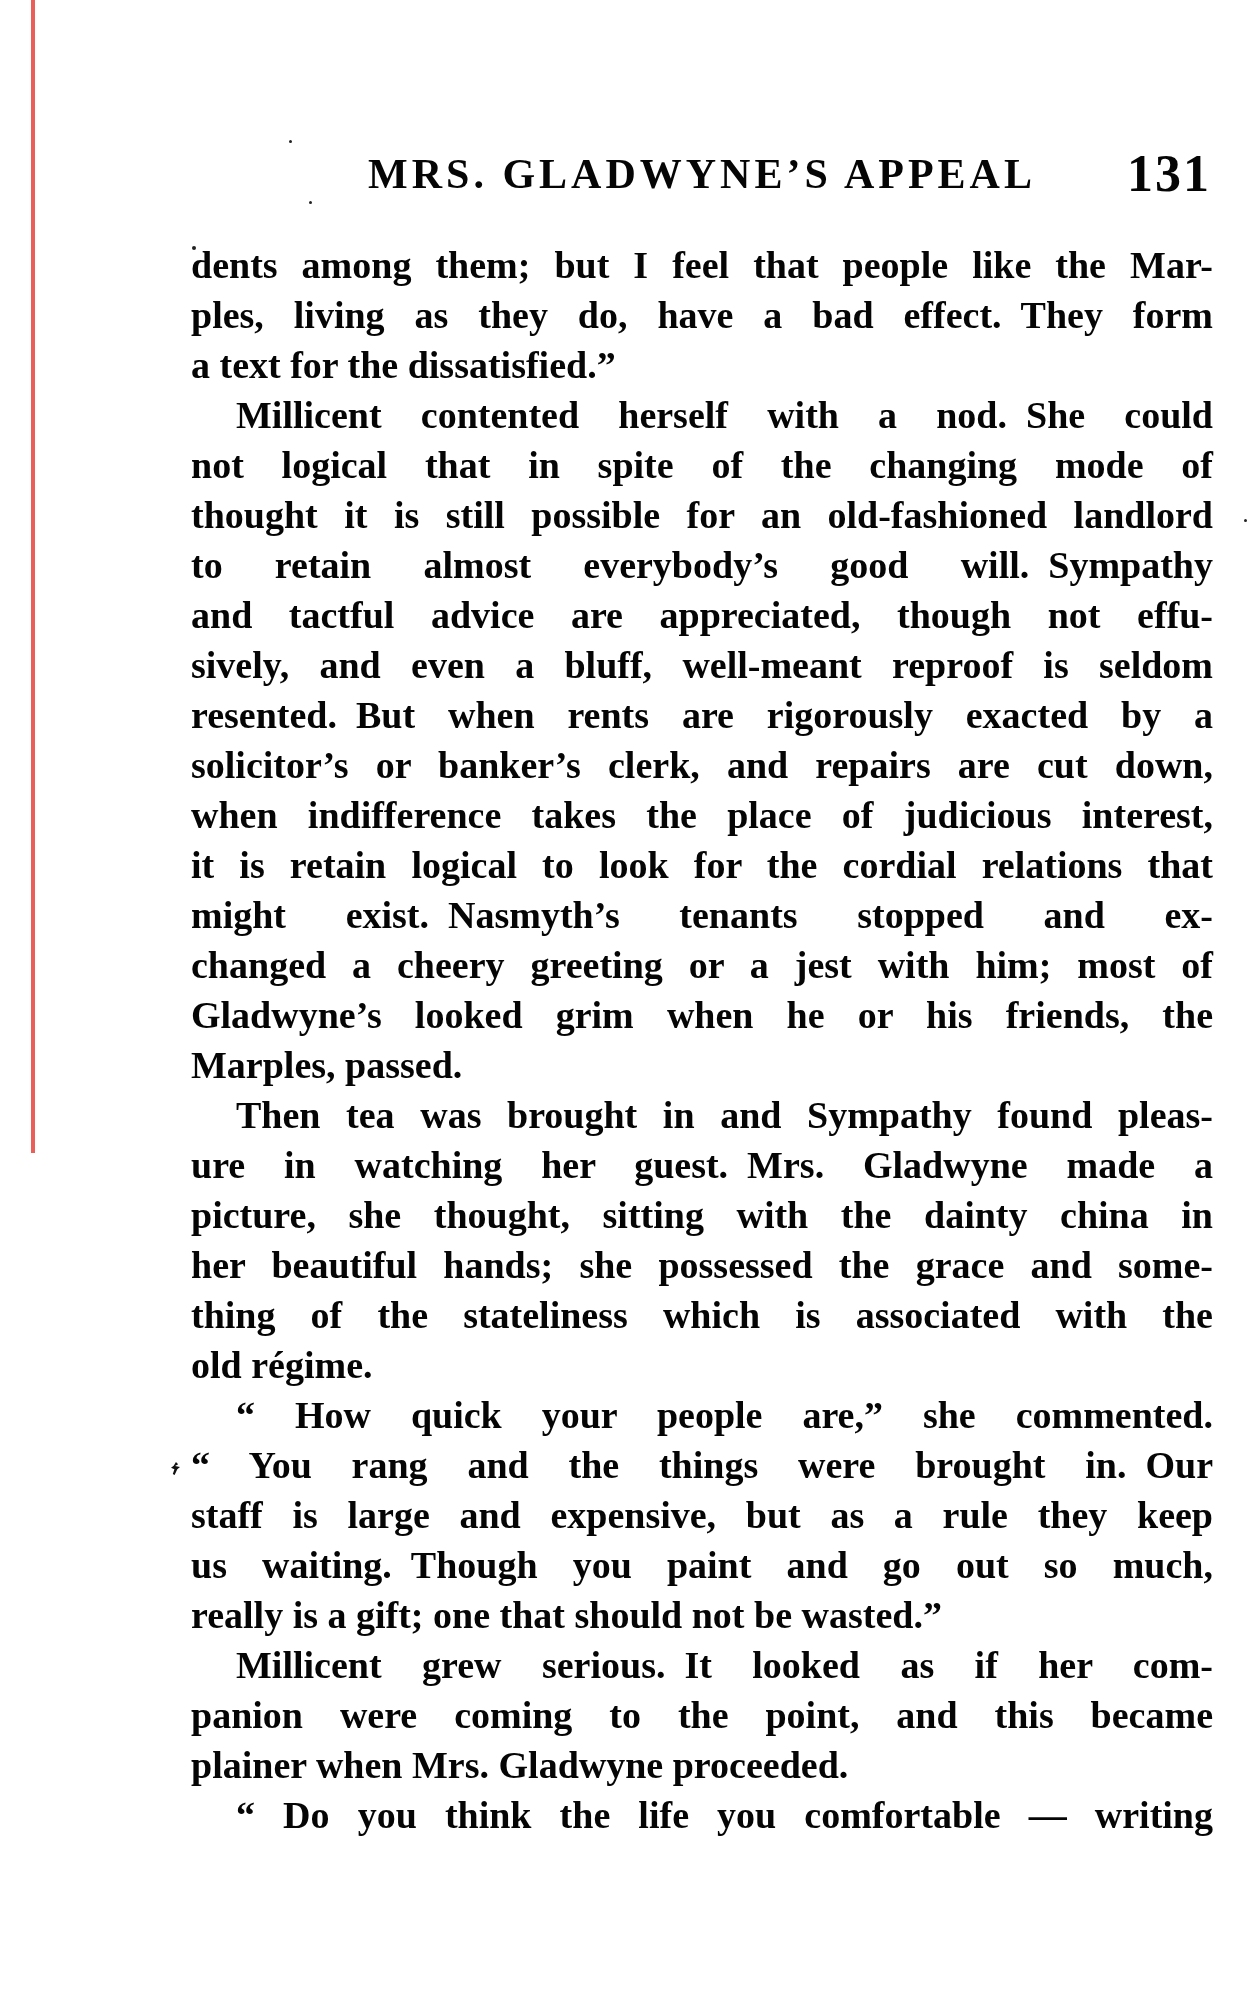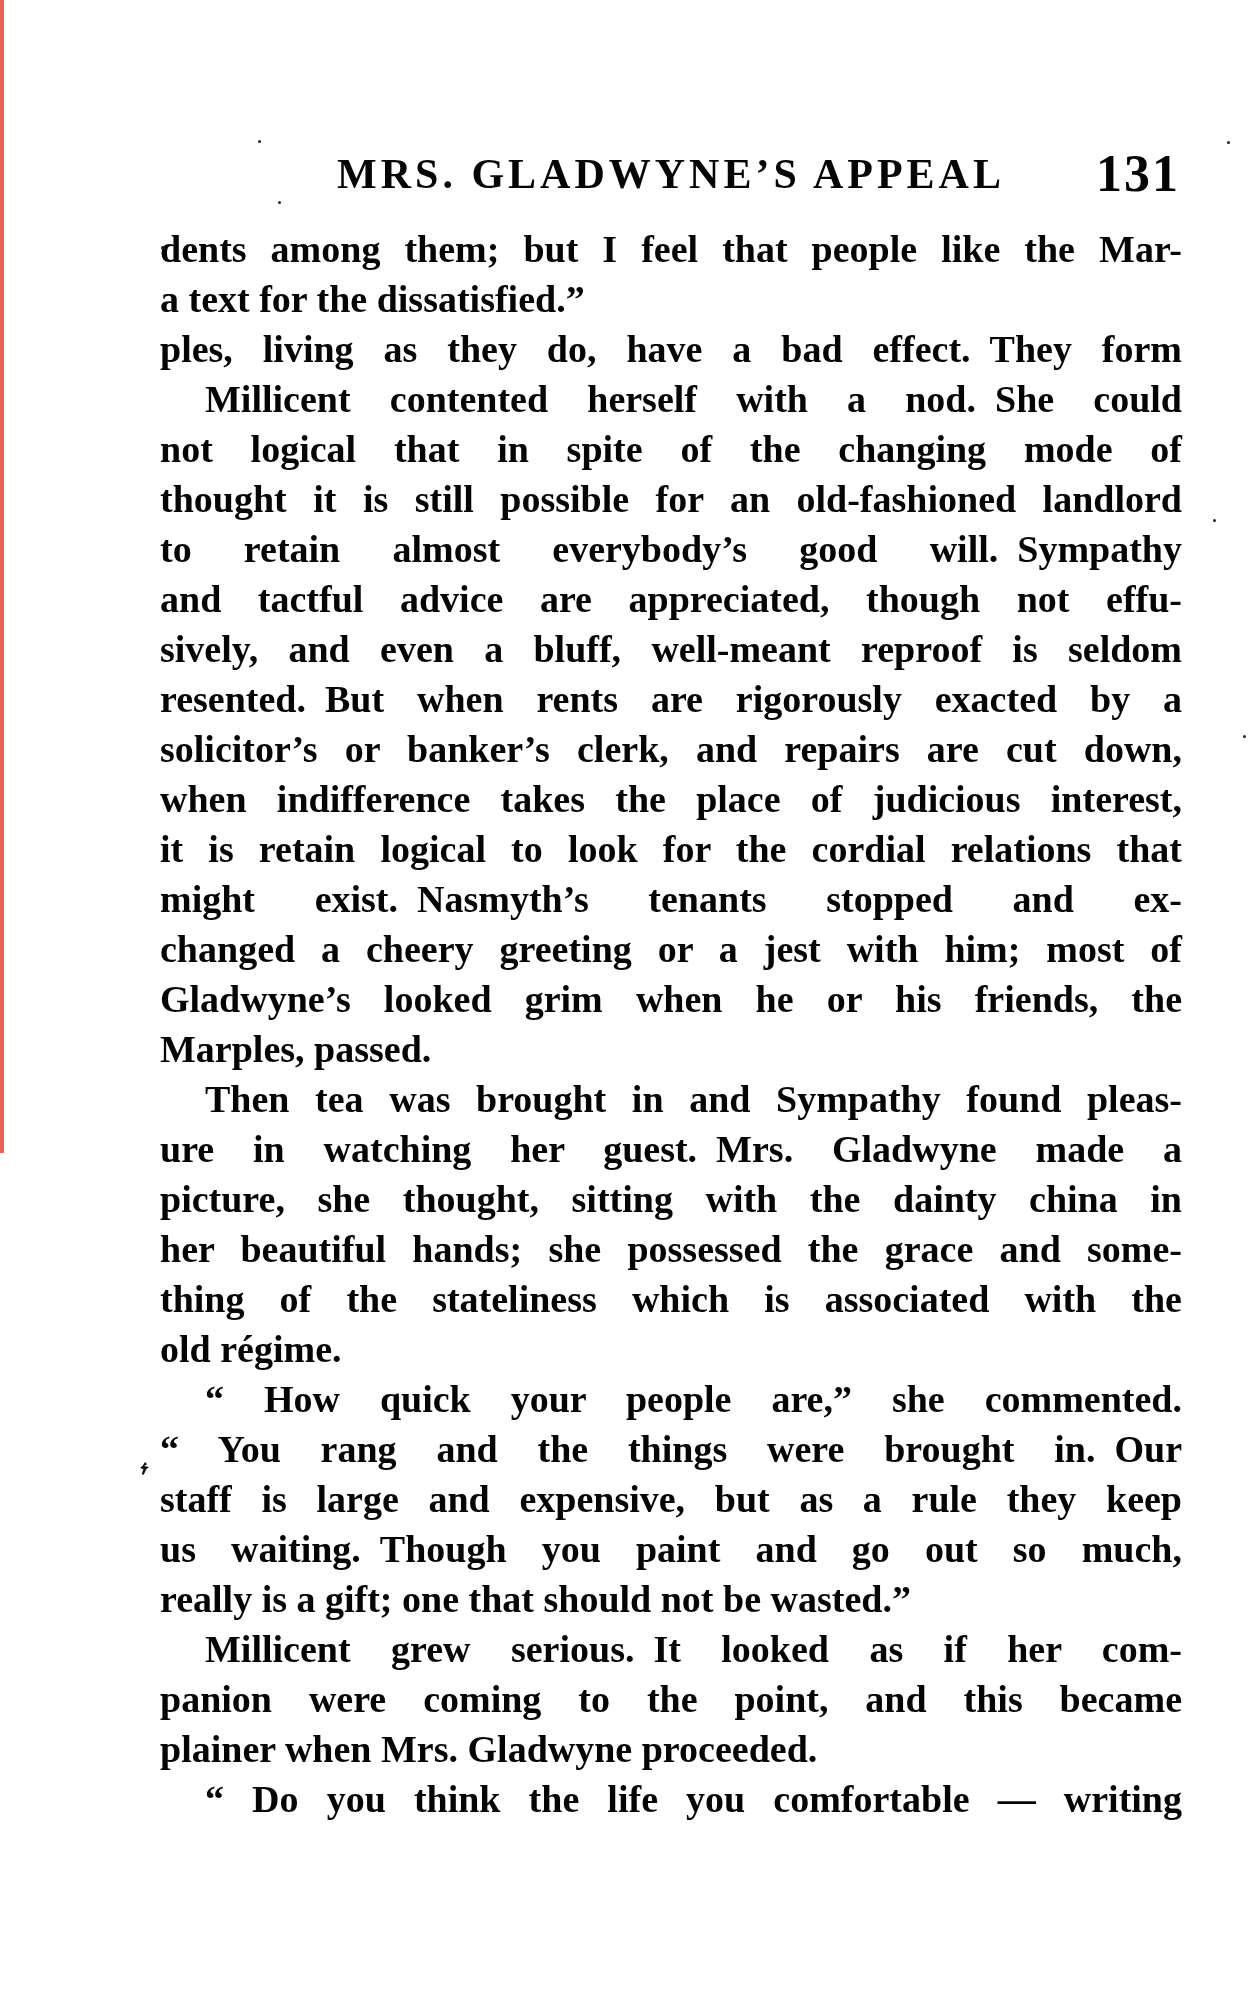--- a/index.html
+++ b/index.html
@@ -4,21 +4,21 @@
 <style>
   html, body { margin: 0; padding: 0; }
   body {
     width: 1253px; height: 2000px;
     background: #ffffff;
     position: relative;
     overflow: hidden;
     font-family: "Liberation Serif", "DejaVu Serif", serif;
     color: #050505;
   }
-  .page { position: absolute; inset: 0; }
+  .page { position: absolute; inset: 0; margin-left: 31px; }
 
   
   .red-line {
     position: absolute; left: 0; top: 0;
     width: 4px; height: 1153px;
     background: #e8433c; opacity: .85;
   }
 
   
   .header {
@@ -31,21 +31,21 @@
     letter-spacing: 4px; white-space: nowrap;
   }
   .pagenum {
     position: absolute; right: 2px; top: 0;
     font-size: 52px; line-height: 52px; font-weight: 700;
     letter-spacing: 2px;
   }
 
   
   .text {
-    position: absolute; top: 224px; left: 160px;
+    position: absolute; top: 240px; left: 160px;
     width: 1022px;
   }
   .line {
     height: 50px; line-height: 50px;
     font-size: 38px; font-weight: 600;
     text-align: justify; text-align-last: justify;
     overflow: visible;
   }
   .line.l { text-align: left; text-align-last: left; }
   .line.ind { padding-left: 45px; }
@@ -70,22 +70,22 @@
 
   <div class="red-line"></div>
 
   <div class="header">
     <span class="title">MRS. GLADWYNE’S APPEAL</span>
     <span class="pagenum">131</span>
   </div>
 
   <div class="text">
     <div class="line">dents among them; but I feel that people like the Mar-</div>
+    <div class="line">ples, living as they do, have a bad effect. They form</div>
     <div class="line l">a text for the dissatisfied.”</div>
-    <div class="line">ples, living as they do, have a bad effect. They form</div>
     <div class="line ind">Millicent contented herself with a nod. She could</div>
     <div class="line">not logical that in spite of the changing mode of</div>
     <div class="line">thought it is still possible for an old-fashioned landlord</div>
     <div class="line">to retain almost everybody’s good will. Sympathy</div>
     <div class="line">and tactful advice are appreciated, though not effu-</div>
     <div class="line">sively, and even a bluff, well-meant reproof is seldom</div>
     <div class="line">resented. But when rents are rigorously exacted by a</div>
     <div class="line">solicitor’s or banker’s clerk, and repairs are cut down,</div>
     <div class="line">when indifference takes the place of judicious interest,</div>
     <div class="line">it is retain logical to look for the cordial relations that</div>

